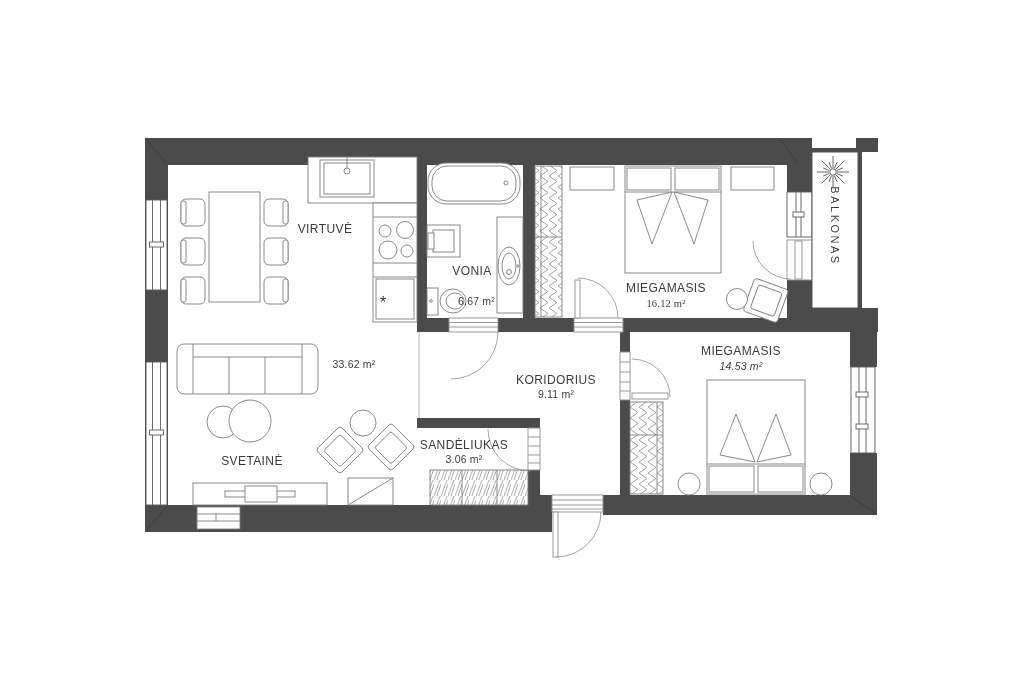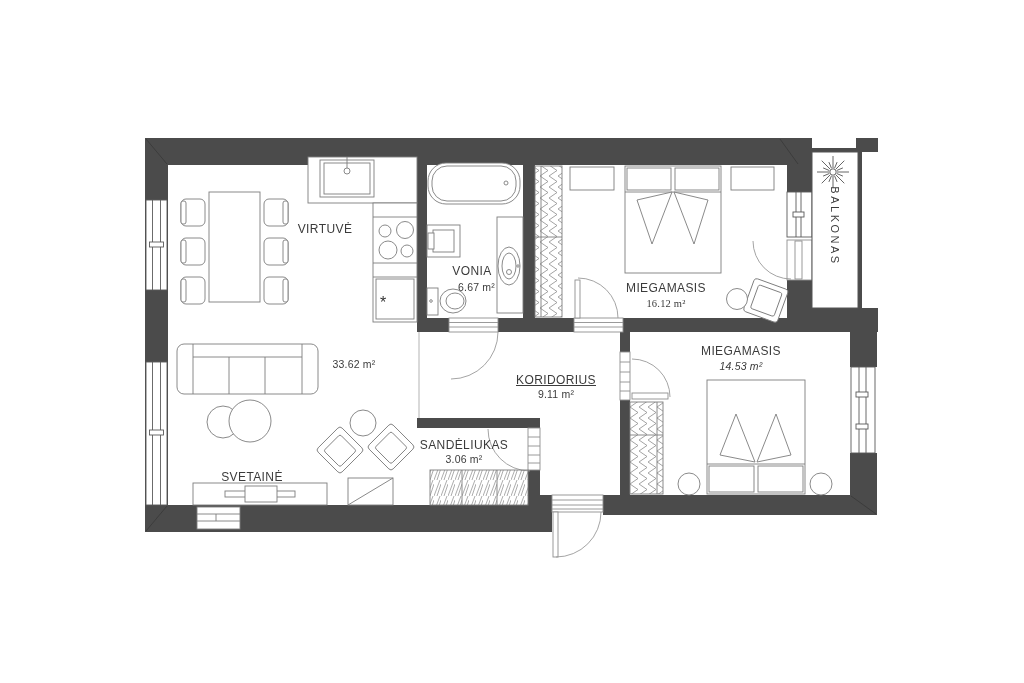--- a/index.html
+++ b/index.html
@@ -262,25 +262,25 @@
     </g>
     <g>
       <rect x="197" y="507" width="43" height="22"></rect>
       <path d="M197,514 H240 M197,521 H240 M216,514 V521" fill="none"></path>
     </g>
   </g>
 </svg>
 
 <div class="label" style="left:325px;top:229px;">VIRTUVĖ</div>
 <div class="label" style="left:472px;top:271px;">VONIA</div>
-<div class="label area" style="left:472px;top:287px;padding-left:9px;">6.67 m²</div>
+<div class="label area" style="left:472px;top:301px;padding-left:9px;">6.67 m²</div>
 <div class="label" style="left:666px;top:288px;">MIEGAMASIS</div>
 <div class="label area" style="left:666px;top:303px;font-family:Liberation Serif, serif;">16.12 m²</div>
 <div class="label vert" style="left:835px;top:226px;">BALKONAS</div>
 <div class="label area" style="left:354px;top:364px;">33.62 m²</div>
-<div class="label" style="left:252px;top:461px;margin-top:16px;">SVETAINĖ</div>
-<div class="label" style="left:556px;top:380px;text-decoration:underline;">KORIDORIUS</div>
+<div class="label" style="left:252px;top:461px;">SVETAINĖ</div>
+<div class="label" style="left:556px;top:380px;">KORIDORIUS</div>
 <div class="label area" style="left:556px;top:394px;text-align:center;">9.11 m²</div>
 <div class="label" style="left:464px;top:445px;">SANDĖLIUKAS</div>
 <div class="label area" style="left:464px;top:459px;">3.06 m²</div>
 <div class="label" style="left:741px;top:351px;">MIEGAMASIS</div>
 <div class="label area" style="left:741px;top:366px;font-style:italic;">14.53 m²</div>
 </div>
 
 </body></html>

